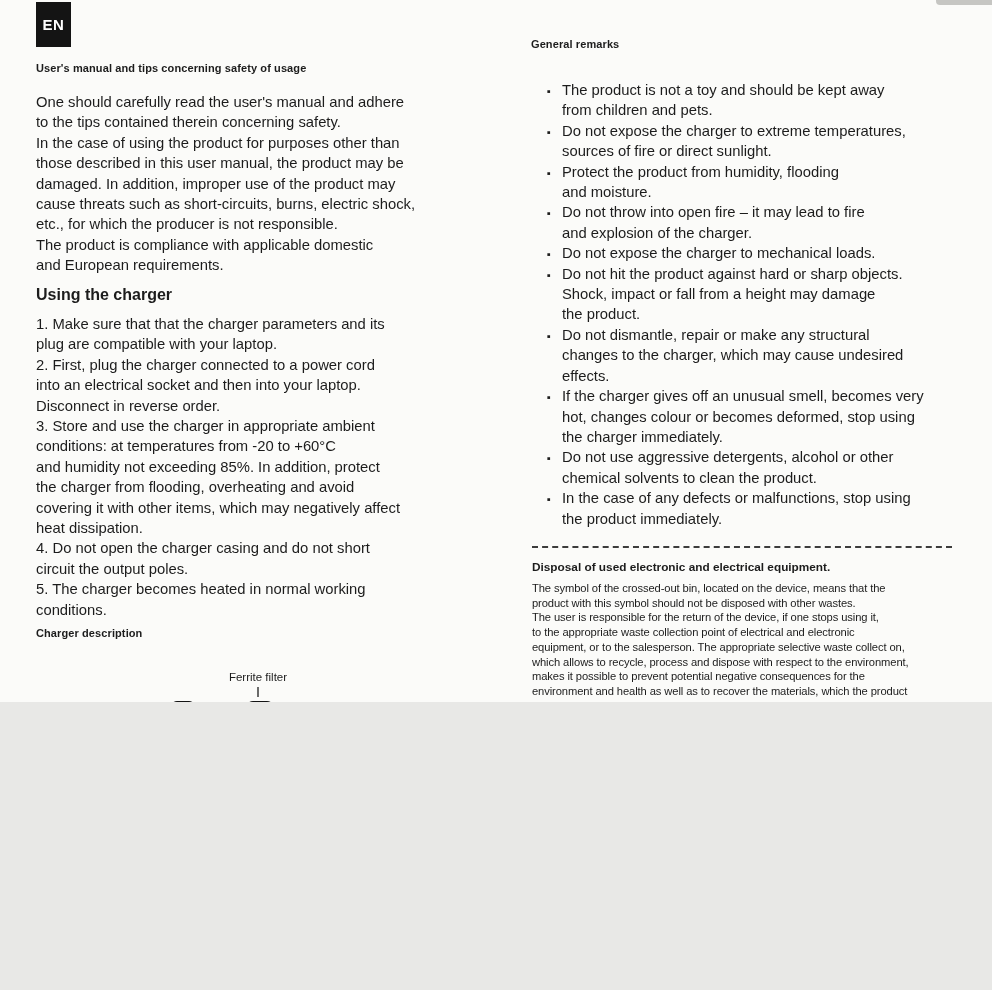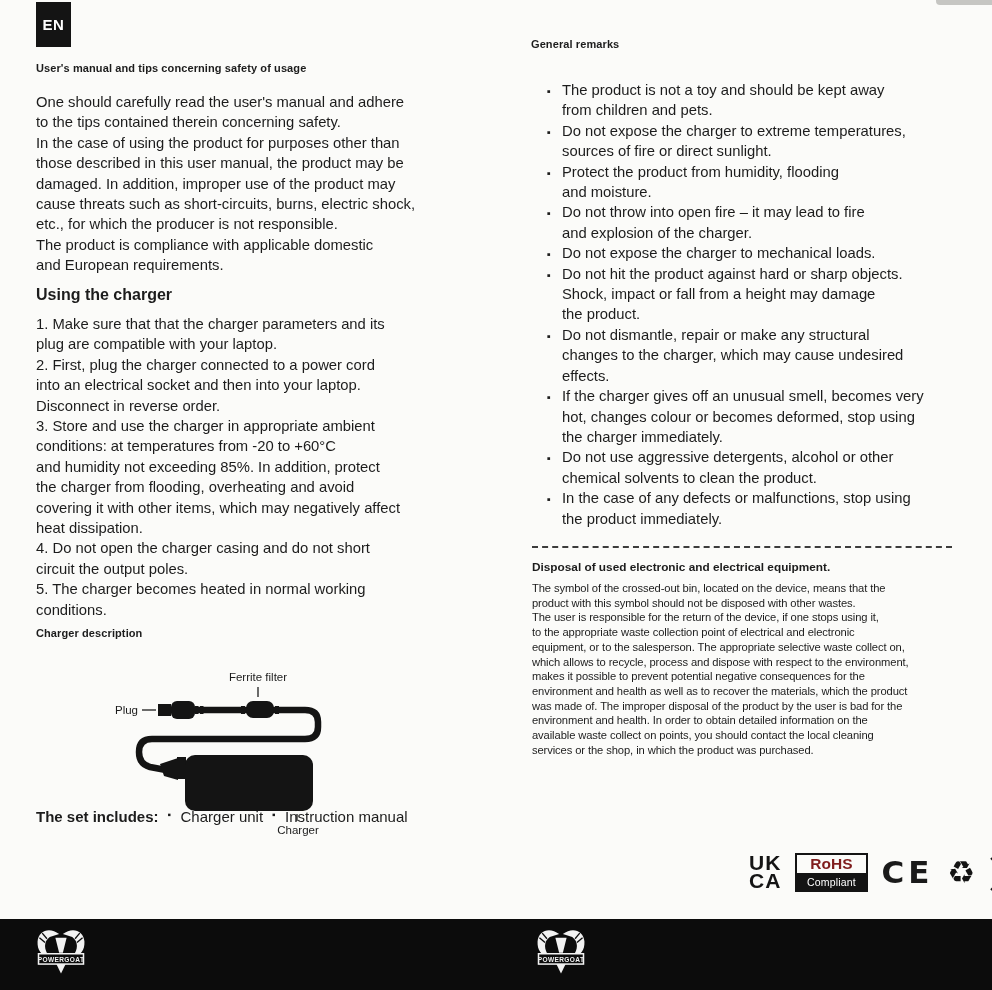--- a/index.html
+++ b/index.html
@@ -1,17 +1,17 @@
 <!DOCTYPE html>
 <html><head>
 <meta charset="utf-8">
 <style>
   html,body{margin:0;padding:0;background:#e8e8e6;}
   .page{
-    position:relative;width:992px;height:990px;margin:0 auto;
+    position:relative;width:992px;height:702px;margin:0 auto;
     background:#fbfbf9;color:#1c1c1c;overflow:hidden;
     font-family:"Liberation Sans",sans-serif;
   }
   .abs{position:absolute;}
   .h1{font-size:11px;font-weight:700;letter-spacing:.1px;}
   .h2{font-size:16px;font-weight:700;}
   .body-text{font-size:14.8px;line-height:20.4px;white-space:pre-line;}
   .small-bold{font-size:11.8px;font-weight:700;}
   .small-text{font-size:11.2px;line-height:14.7px;white-space:pre-line;letter-spacing:-.1px;}
 

